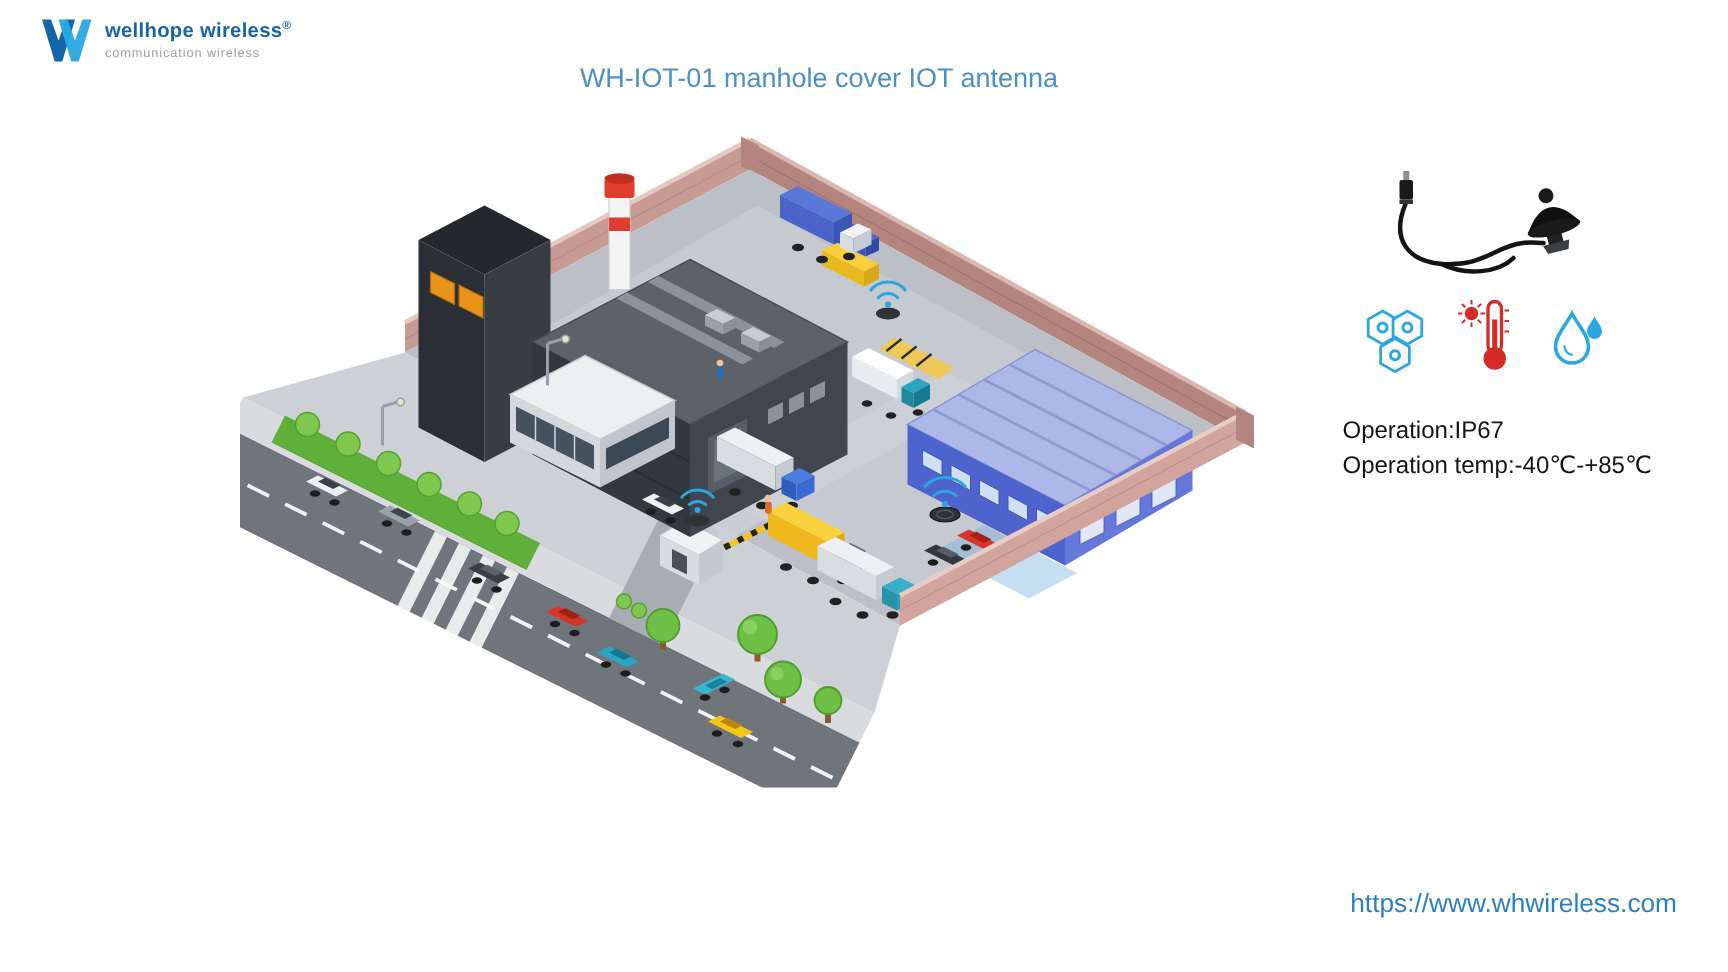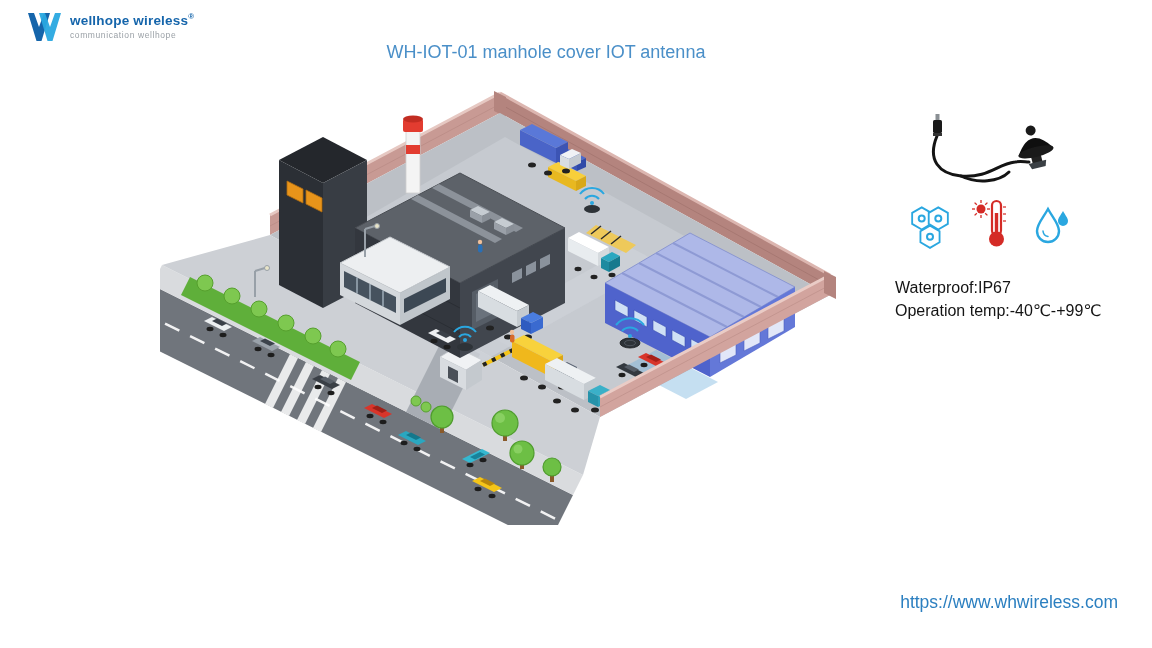--- a/index.html
+++ b/index.html
@@ -22,21 +22,21 @@
 
 <div class="canvas">
 
   <div class="logo">
     <svg width="34" height="30" viewBox="0 0 34 30">
       <path d="M0,1 L6,1 L11,15 L16,1 L22,1 L13.5,29 L8.5,29 Z" fill="#1565ab"></path>
       <path d="M11,1 L17,1 L22,15 L27,1 L33,1 L24.5,29 L19.5,29 Z" fill="#29a8e0" opacity="0.95"></path>
     </svg>
     <div class="logo-text">
       <div class="brand"><span>wellhope wireless</span><sup>®</sup></div>
-      <div class="tagline">communication wellhope</div>
+      <div class="tagline">communication wireless</div>
     </div>
   </div>
 
   <div class="title">WH-IOT-01 manhole cover IOT antenna</div>
 
   <svg class="scene" viewBox="0 0 690 440">
 
     <g>
       <polygon points="-8,200 413,410 388,460 -33,250" fill="#70757c"></polygon>
       <line x1="-20" y1="226" x2="400" y2="436" stroke="#fff" stroke-width="2.5" stroke-dasharray="16 12" opacity="0.9"></line>
@@ -430,19 +430,19 @@
       </g>
     </g>
     <g transform="translate(145,31)">
       <path d="M0,-16 C-5,-7 -11,-1 -11,6 A11,11 0 0 0 11,6 C11,-1 5,-7 0,-16 Z" fill="#fff" stroke="#2aa7e0" stroke-width="2.4"></path>
       <path d="M15,-14 C12.8,-10 10,-7 10,-4 A5,5 0 0 0 20,-4 C20,-7 17.2,-10 15,-14 Z" fill="#2aa7e0"></path>
       <path d="M-5,6 A6,6 0 0 0 0,11.5" fill="none" stroke="#2aa7e0" stroke-width="1.5" stroke-linecap="round"></path>
     </g>
   </svg>
 
   <div class="specs">
-    <div>Waterproof:IP67</div>
-    <div>Operation temp:-40℃-+99℃</div>
+    <div>Operation:IP67</div>
+    <div>Operation temp:-40℃-+85℃</div>
   </div>
 
   <a class="url">https://www.whwireless.com</a>
 
 </div>
 
 </body></html>

